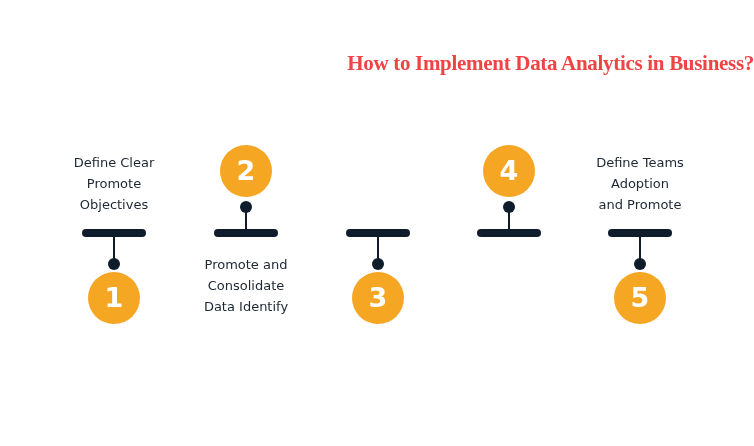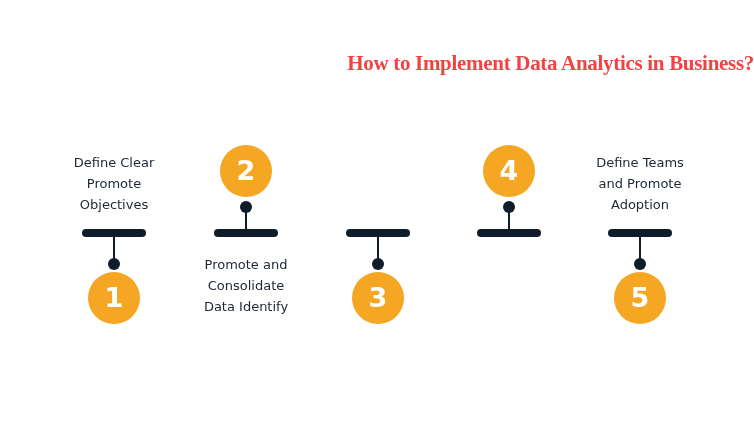--- a/index.html
+++ b/index.html
@@ -61,20 +61,20 @@
 <div class="step even" style="left:443px;">
   <div class="circle">4</div>
   <div class="dot"></div>
   <div class="stem"></div>
   <div class="bar"></div>
 </div>
 
 <div class="step odd" style="left:574px;">
   <div class="label">
     <div>Define Teams</div>
+    <div>Adoption</div>
     <div>and Promote</div>
-    <div>Adoption</div>
   </div>
   <div class="bar"></div>
   <div class="stem"></div>
   <div class="dot"></div>
   <div class="circle">5</div>
 </div>
 
 </body></html>

